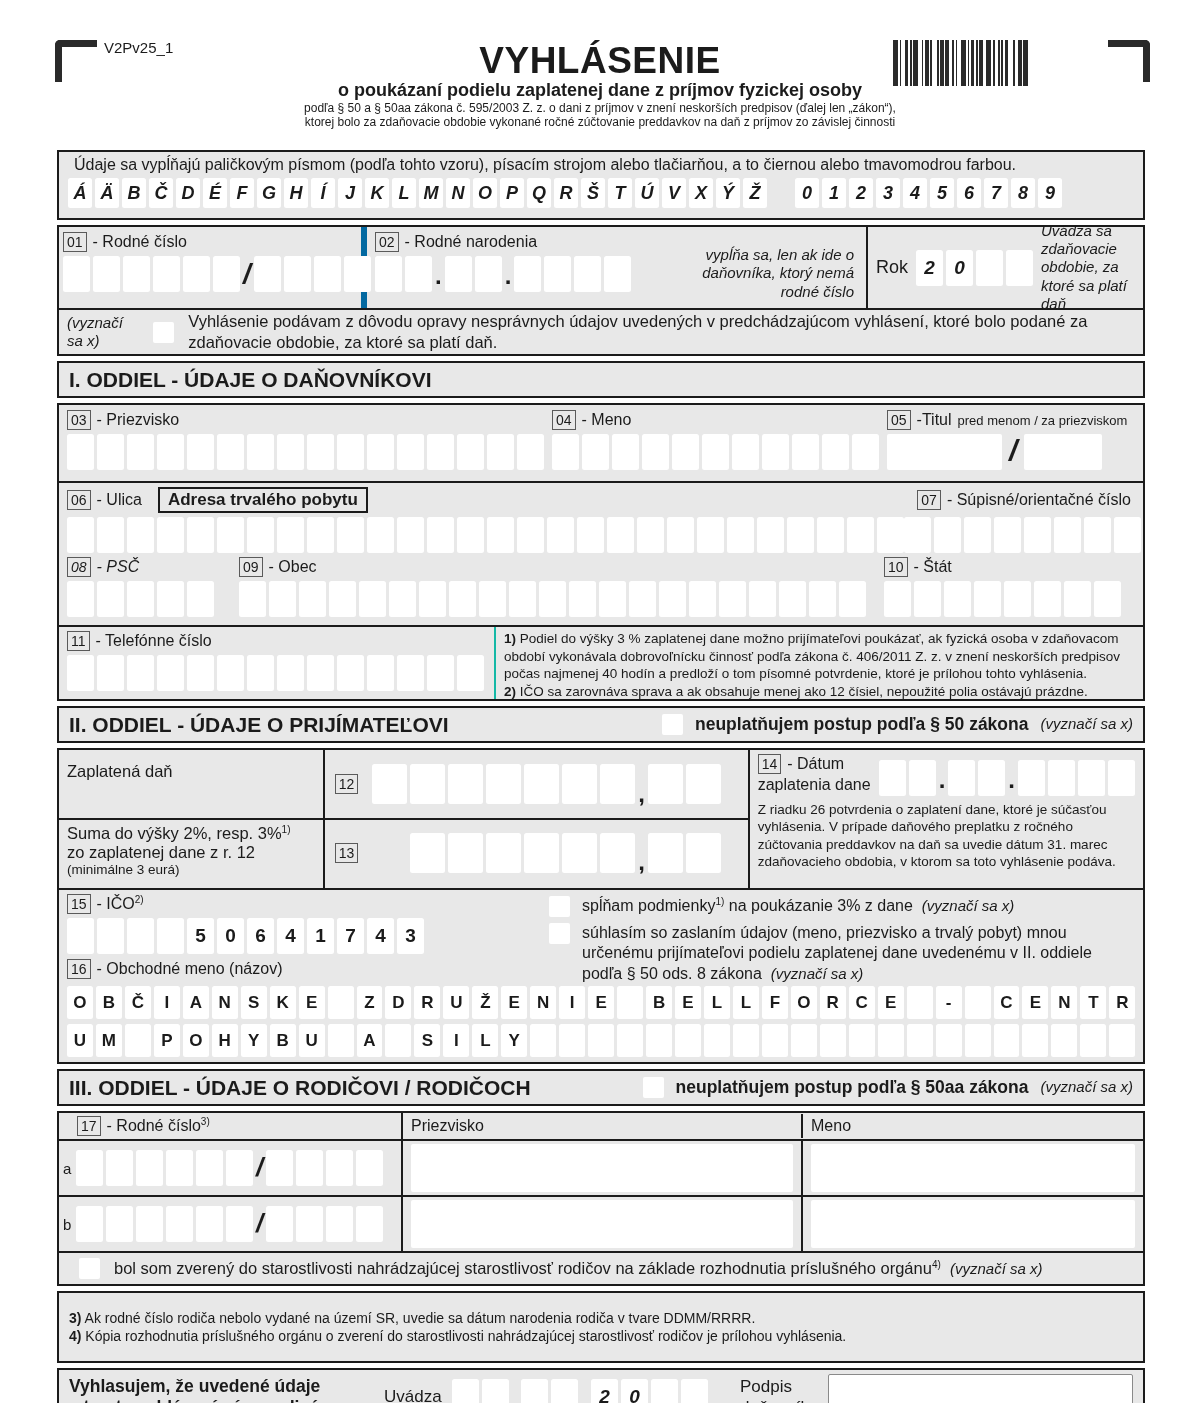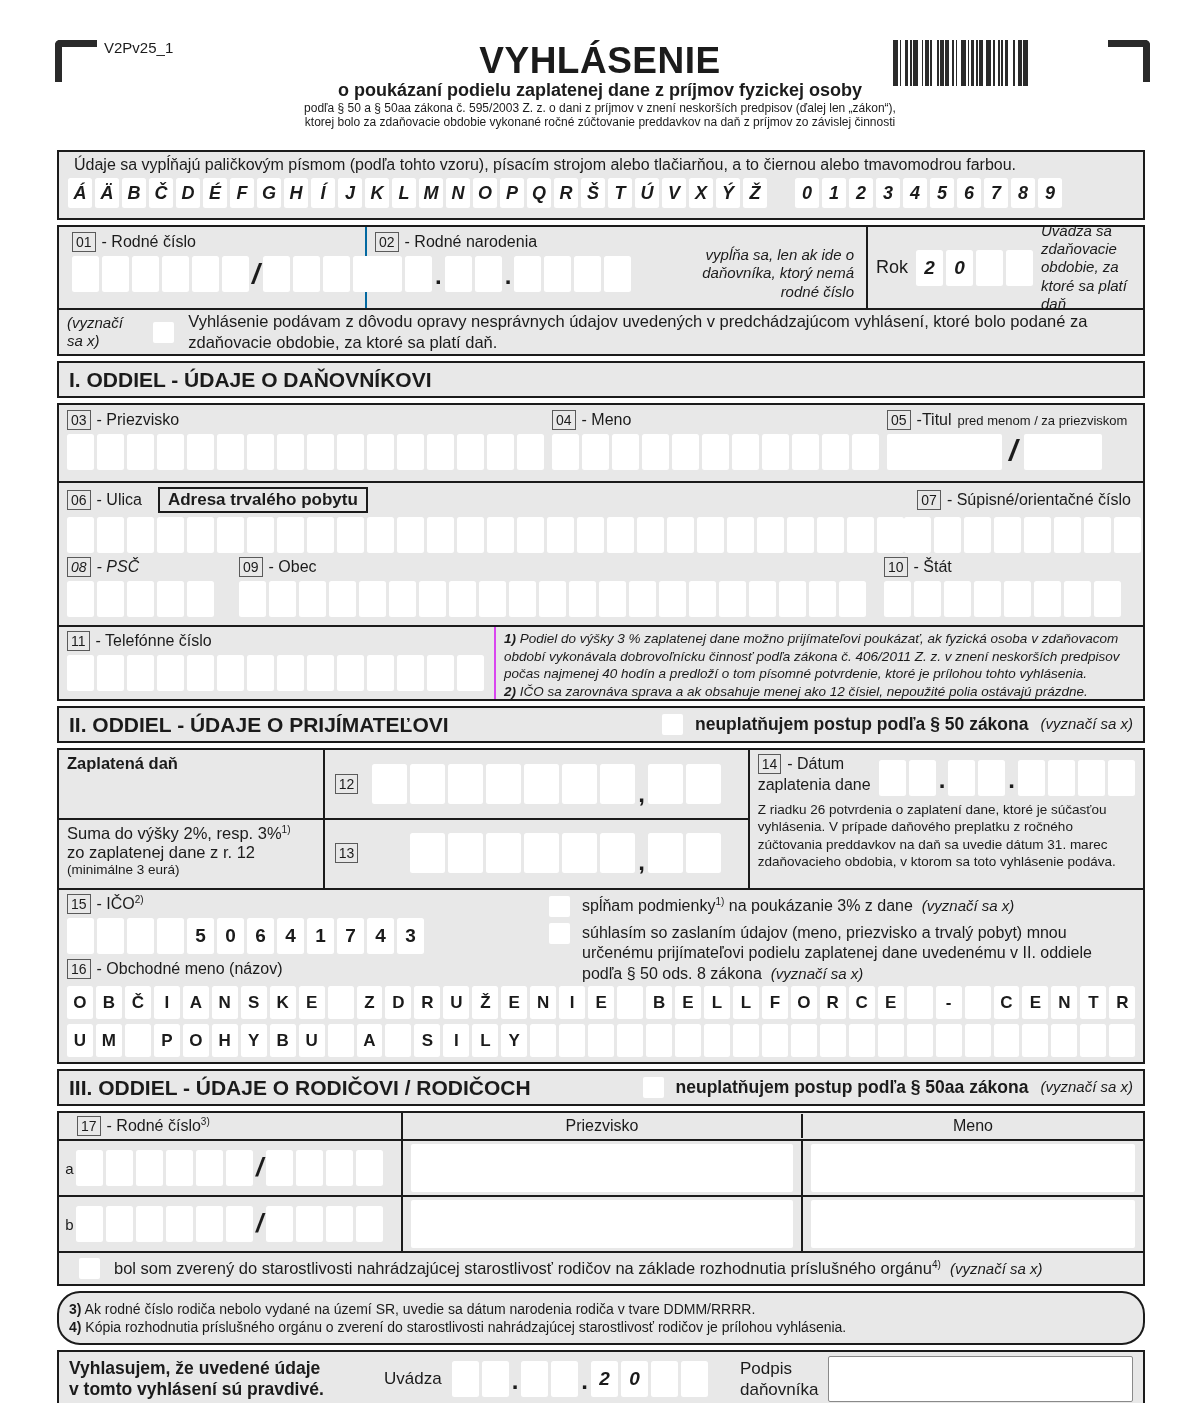--- a/index.html
+++ b/index.html
@@ -39,27 +39,27 @@
   .cells.grow { margin-top:2px; }
   .cells.grow .cell { flex:1; height:33px; font-size:17px; width:auto; }
   .prefill .cell { font-style:italic; }
   .sep { font-size:24px; font-weight:bold; align-self:flex-end; padding:0 3px 2px 3px; }
 
   .chk { width:21px; height:21px; background:#fff; border-radius:2px; flex:none; }
   .inote { font-style:italic; font-size:15px; line-height:1.22; }
   .whitefield { background:#fff; border-radius:2px; }
 
   .hline { border-top:2px solid #1b1b1b; }
-  .vline { border-left:2px solid #d946ef;font-style:italic; }
+  .vline { border-left:2px solid #14b8a6; }
 
   .fn { font-size:13.5px; line-height:1.3; }
   .fn b { font-weight:bold; }
 
   
-  .t3 { display:flex;text-align:center; }
+  .t3 { display:flex; }
   .t3 .c1 { width:344px; border-right:2px solid #1b1b1b; padding:3px 6px 3px 4px; }
   .t3 .c2 { width:400px; border-right:2px solid #1b1b1b; padding:3px 8px; }
   .t3 .c3 { flex:1; padding:3px 8px; }
 </style>
 </head>
 <body>
 
 <div class="page">
   <div class="corner tl"></div>
   <div class="corner tr"></div>
@@ -170,21 +170,21 @@
             <div class="cell">6</div>
             <div class="cell">7</div>
             <div class="cell">8</div>
             <div class="cell">9</div>
           </div>
       </div>
     </div>
 
     <div class="box" style="height:131px;">
       <div style="display:flex; height:81px;">
-        <div style="width:308px; border-right:2px solid #0369a1; padding:5px 13px;">
+        <div style="width:308px; border-right:6px solid #0369a1; padding:5px 4px;">
           <div class="fieldlbl">
               <span class="fno">01</span>
               <span>- Rodné číslo</span>
             </div>
           <div style="display:flex; align-items:flex-end;">
             <div class="cells">
                 <div class="cell"></div>
                 <div class="cell"></div>
                 <div class="cell"></div>
                 <div class="cell"></div>
@@ -457,21 +457,21 @@
       <div style="margin-left:auto; display:flex; align-items:center; gap:12px; font-size:17.5px;">
         <div class="chk"></div>
         <span>neuplatňujem postup podľa § 50 zákona</span>
         <span class="inote" style="font-weight:normal;">(vyznačí sa x)</span>
       </div>
     </div>
 
     <div class="box" style="height:316px;">
       <div style="display:flex; height:138px;">
         <div style="width:300px; border-right:2px solid #1b1b1b;">
-          <div style="height:68px; padding:4px 8px;font-weight:bold;">
+          <div style="height:68px; padding:12px 8px;">
             <div style="font-size:16.5px;">Zaplatená daň</div>
           </div>
           <div class="hline" style="padding:4px 8px;">
             <div style="font-size:16.5px;"><span>Suma do výšky 2%, resp. 3%</span><span class="sup">1)</span></div>
             <div style="font-size:16.5px;">zo zaplatenej dane z r. 12</div>
             <div style="font-size:13.5px;">(minimálne 3 eurá)</div>
           </div>
         </div>
         <div style="width:480px; border-right:2px solid #1b1b1b;">
           <div style="height:68px; padding:8px 10px; display:flex; align-items:center;">
@@ -730,21 +730,21 @@
         <div class="c3">
             <div class="whitefield" style="width:100%; height:100%;"></div>
           </div>
       </div>
       <div style="display:flex; align-items:center; gap:14px; padding:5px 8px 5px 20px; font-size:16.5px;">
         <div class="chk"></div>
         <div><span>bol som zverený do starostlivosti nahrádzajúcej starostlivosť rodičov na základe rozhodnutia príslušného orgánu</span><span class="sup">4)</span>&nbsp;&nbsp;<span class="inote">(vyznačí sa x)</span></div>
       </div>
     </div>
 
-    <div class="box" style="padding:7px 10px;border-radius:23px;">
+    <div class="box" style="padding:16px 10px;">
       <div class="fn" style="font-size:14px;"><b>3)</b> <span>Ak rodné číslo rodiča nebolo vydané na území SR, uvedie sa dátum narodenia rodiča v tvare DDMM/RRRR.</span></div>
       <div class="fn" style="font-size:14px;"><b>4)</b> <span>Kópia rozhodnutia príslušného orgánu o zverení do starostlivosti nahrádzajúcej starostlivosť rodičov je prílohou vyhlásenia.</span></div>
     </div>
 
     <div class="box" style="height:58px; display:flex; align-items:center; padding:4px 10px; gap:10px;">
       <div style="font-size:17.5px; font-weight:bold; line-height:1.25; width:305px;">
         <div>Vyhlasujem, že uvedené údaje</div>
         <div>v tomto vyhlásení sú pravdivé.</div>
       </div>
       <span style="font-size:17px;">Uvádza</span>

